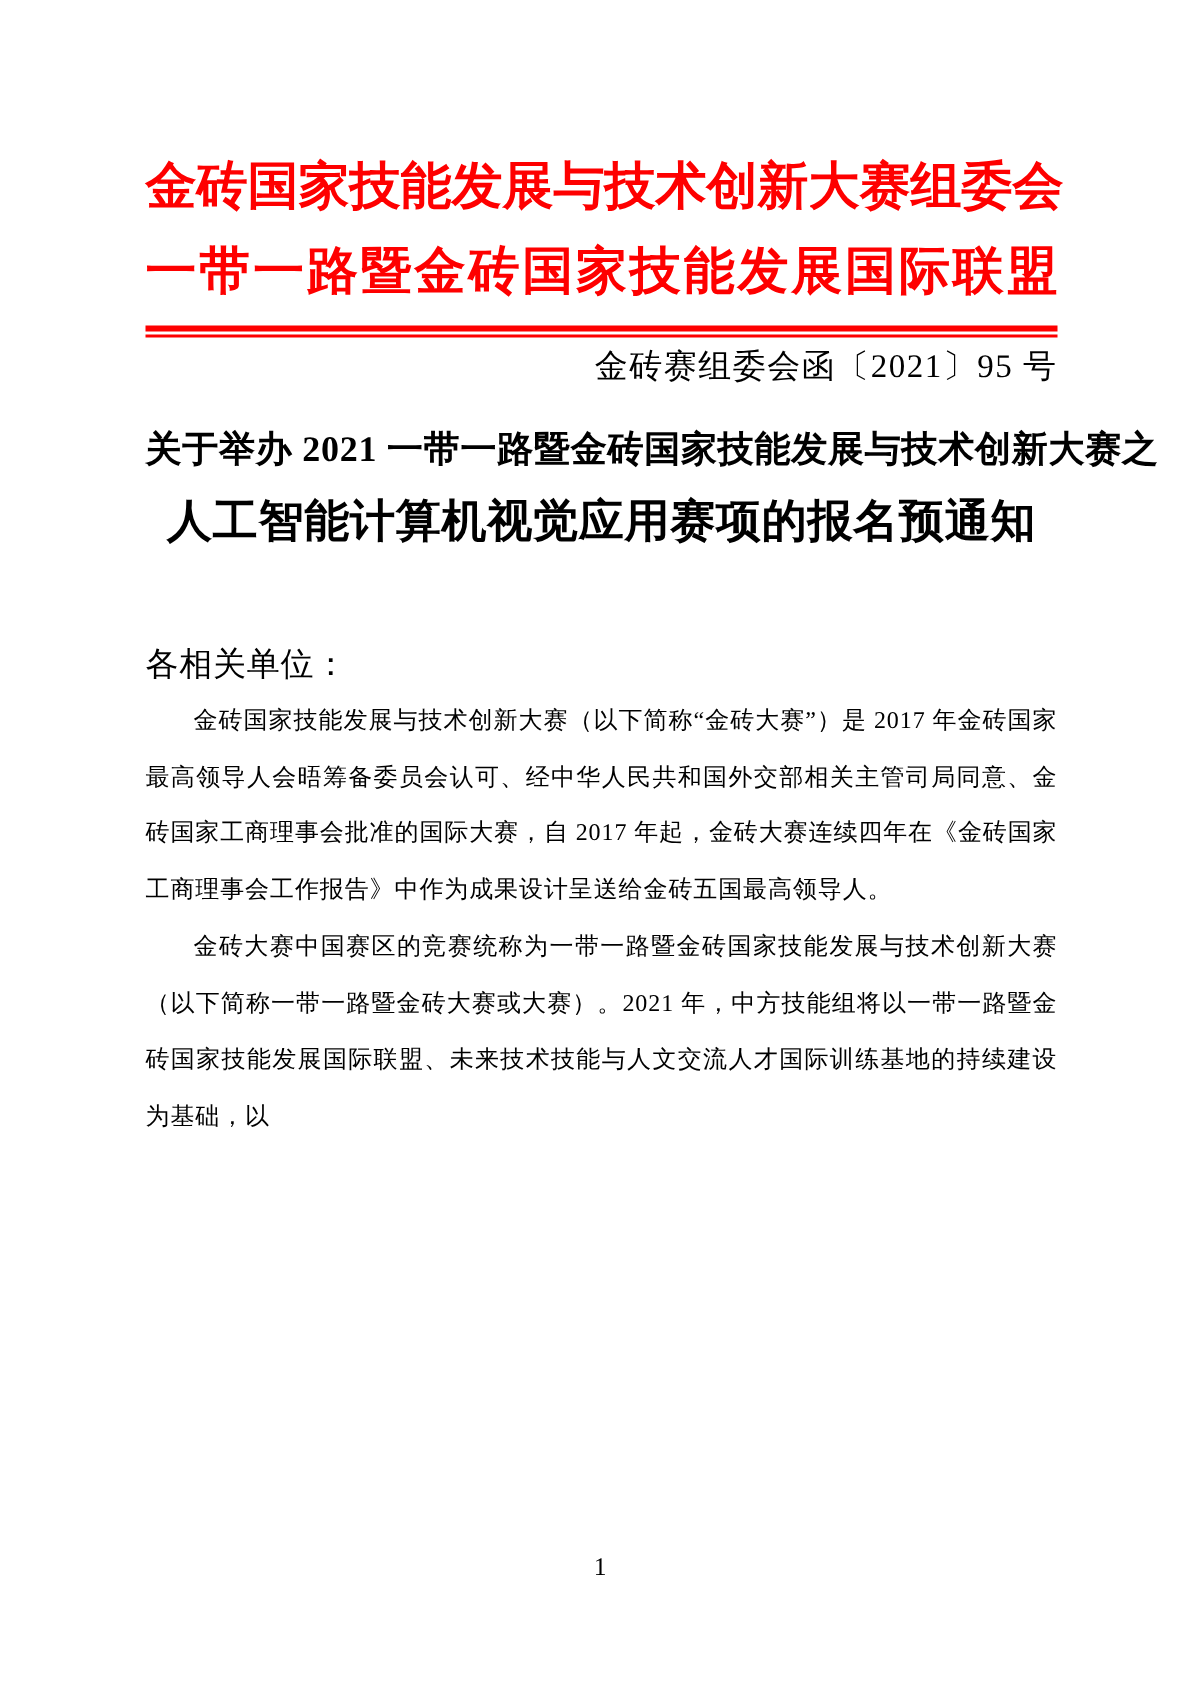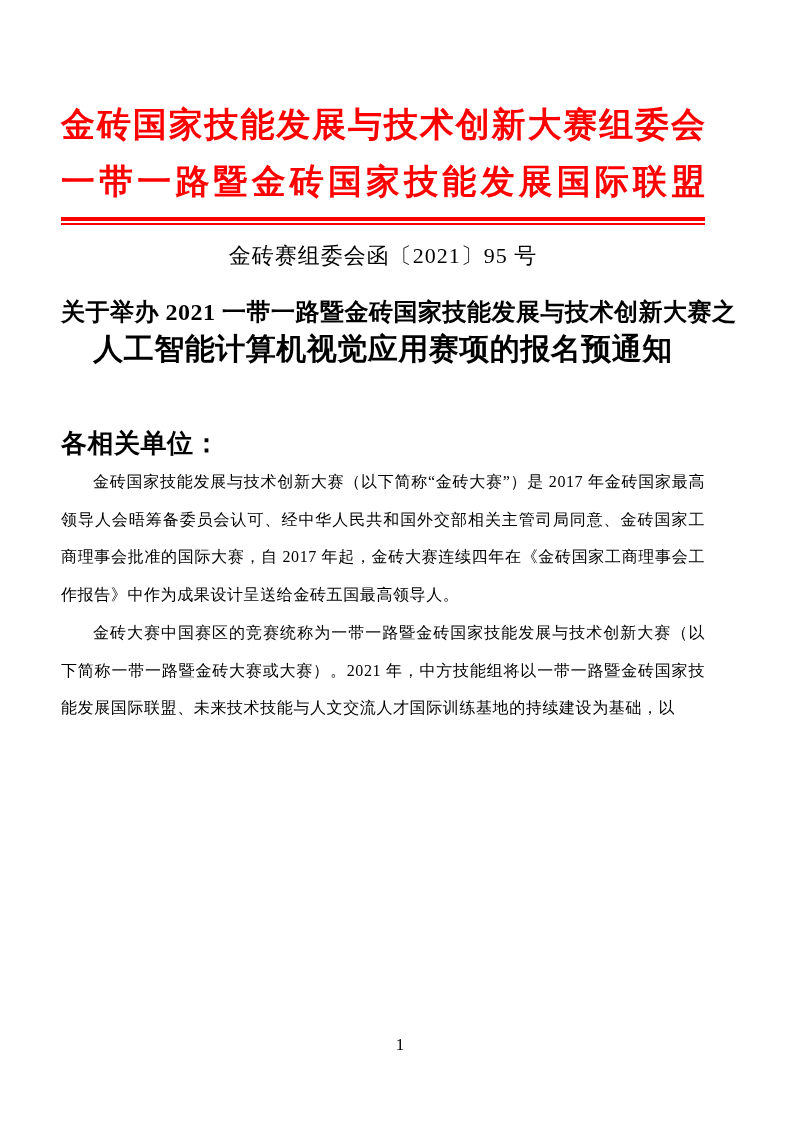--- a/index.html
+++ b/index.html
@@ -6,21 +6,21 @@
   * { box-sizing: border-box; }
   html, body { margin: 0; padding: 0; background: #ffffff; }
   .page {
     position: relative;
     width: 800px;
     height: 1131px;
     margin: 0 auto;
     background: #ffffff;
     color: #000;
     font-family: "Liberation Serif", serif;
-    padding: 96px 95px 0 61px;
+    padding: 96px 95px 0 97px;
     overflow: hidden;
   }
   
   .org-line {
     color: var(--accent);
     font-weight: bold;
     font-size: 34px;
     line-height: 57px;
     text-align: justify;
     text-align-last: justify;
@@ -28,49 +28,50 @@
     white-space: nowrap;
     letter-spacing: 0;
     display: block;
     width: 100%;
   }
   .rule { margin-top: 7px; }
   .rule-thick { height: 4px; background: var(--accent); }
   .rule-thin  { height: 2px; background: var(--accent); margin-top: 2px; }
   
   .ref {
-    margin-top: 16px;
-    text-align: center;
+    margin-top: 4px;
+    text-align: right;
     font-size: 22px;
     line-height: 30px;
     letter-spacing: 1px;
   }
   
   .title1 {
     margin-top: 24px;
     text-align: center;
     font-weight: bold;
     font-size: 24px;
     line-height: 34px;
     letter-spacing: 0.5px;
     white-space: nowrap;
   }
   .title2 {
     text-align: center;
     font-weight: bold;
     font-size: 30px;
     line-height: 40px;
     letter-spacing: 0.5px;
+    margin-top: 11px;
   }
   
   .body-block { margin-top: 56px; }
   .salutation {
-    font-size: 26px;
+    font-size: 22px;
     line-height: 38px;
-    font-weight: bold;
+    font-weight: normal;
     letter-spacing: 0.5px;
     margin-top: 12px;
   }
   .para {
     margin: 0;
     font-size: 16px;
     line-height: 37.7px;
     text-align: justify;
     text-justify: inter-character;
     text-indent: 2em;

